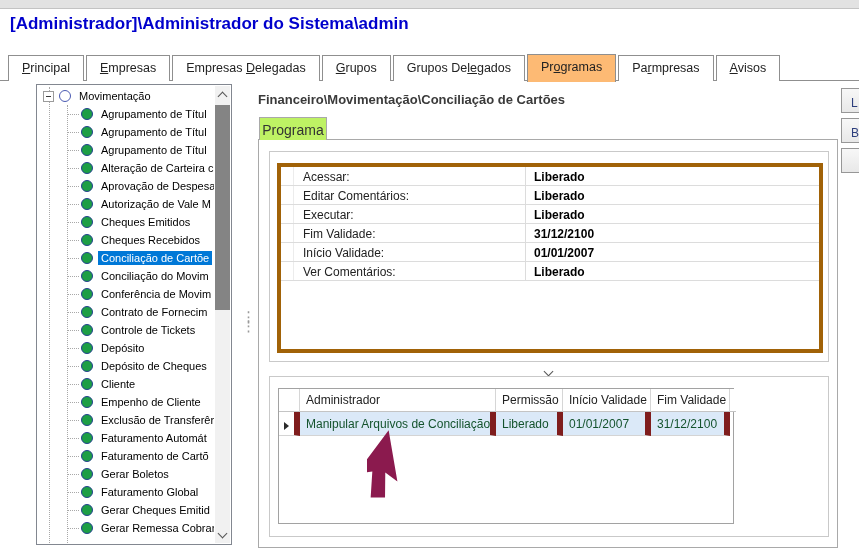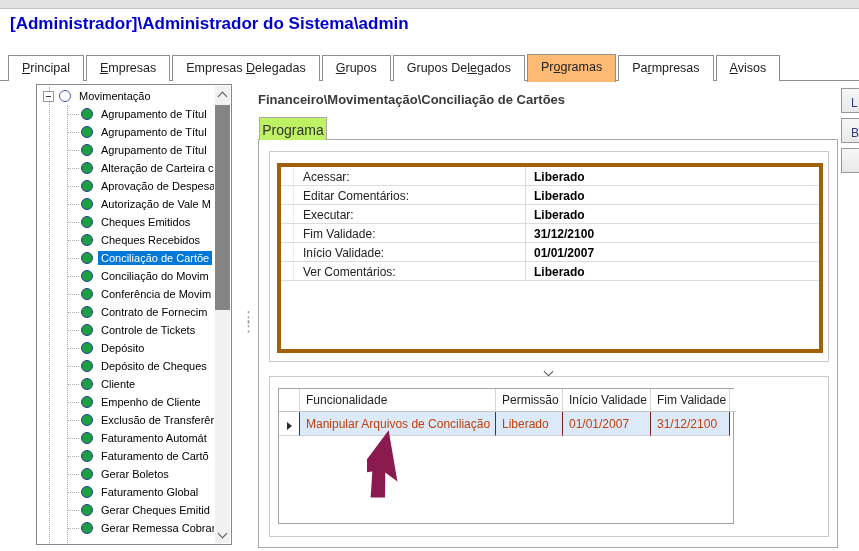--- a/index.html
+++ b/index.html
@@ -67,21 +67,21 @@
   .plab{width:222px;flex:0 0 auto;padding:3px 0 0 9px;font-size:12px;color:#222;}
   .pval{flex:1;border-left:1px solid #dcdcdc;padding:3px 0 0 8px;font-size:12px;font-weight:bold;color:#000;}
 
   
   .split-chevron{position:absolute;left:278px;top:224px;width:22px;text-align:center;}
 
   
   .grid{position:absolute;left:19px;top:248px;width:456px;height:136px;box-sizing:border-box;border:1px solid #a2a2a2;background:#fff;font-size:12px;}
   .grid-header,.grid-row{display:flex;}
   .ghc{box-sizing:border-box;height:23px;border-right:1px solid #d6d6d6;border-bottom:1px solid #c4c4c4;padding:4px 0 0 6px;color:#222;background:#fff;overflow:hidden;white-space:nowrap;}
-  .grc{box-sizing:border-box;height:24px;border-right:1px solid #7f1d1d;border-bottom:1px solid #d4d4d4;padding:5px 0 0 6px;color:#c2410c;background:var(--grid-row-blue,#dbe9f8);overflow:hidden;white-space:nowrap;}
+  .grc{box-sizing:border-box;height:24px;border-right:6px solid #7f1d1d;border-bottom:1px solid #d4d4d4;padding:5px 0 0 6px;color:#14532d;background:var(--grid-row-blue,#dbe9f8);overflow:hidden;white-space:nowrap;}
   .w-sel{width:21px;flex:0 0 auto;padding-left:0;text-align:center;}
   .w-c0{width:196px;flex:0 0 auto;}
   .w-c1{width:67px;flex:0 0 auto;}
   .w-c2{width:88px;flex:0 0 auto;}
   .w-c3{width:79px;flex:0 0 auto;}
   .w-fill{flex:1;border-right:none;}
   .grc.w-sel{background:#fff;display:flex;align-items:center;justify-content:center;}
   .row-marker{width:0;height:0;border-top:4px solid transparent;border-bottom:4px solid transparent;border-left:5px solid #2b2b2b;}
 
   
@@ -273,21 +273,21 @@
           <span class="pval">Liberado</span>
         </div>
       </div>
 
     <div class="split-chevron"><span class="chev down"></span></div>
 
     <div class="gbox gbox-bottom"></div>
     <div class="grid">
       <div class="grid-header" id="grid-header">
           <div class="ghc w-sel"></div>
-          <div class="ghc w-c0">Funcionalidade</div>
+          <div class="ghc w-c0">Administrador</div>
           <div class="ghc w-c1">Permissão</div>
           <div class="ghc w-c2">Início Validade</div>
           <div class="ghc w-c3">Fim Validade</div>
           <div class="ghc w-fill"></div>
         </div>
       <div id="grid-body">
           <div class="grid-row">
             <div class="grc w-sel">
               <span class="row-marker"></span>
             </div>

